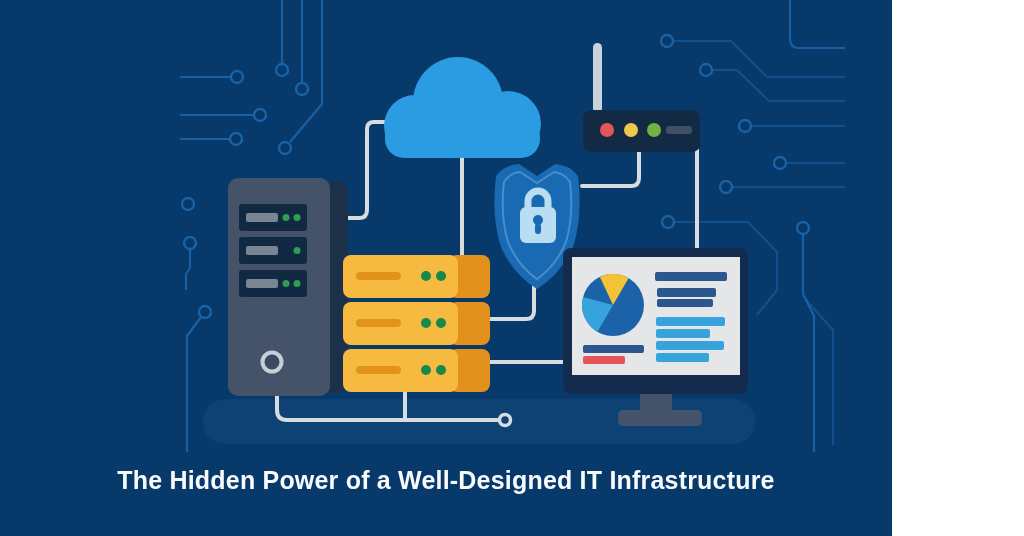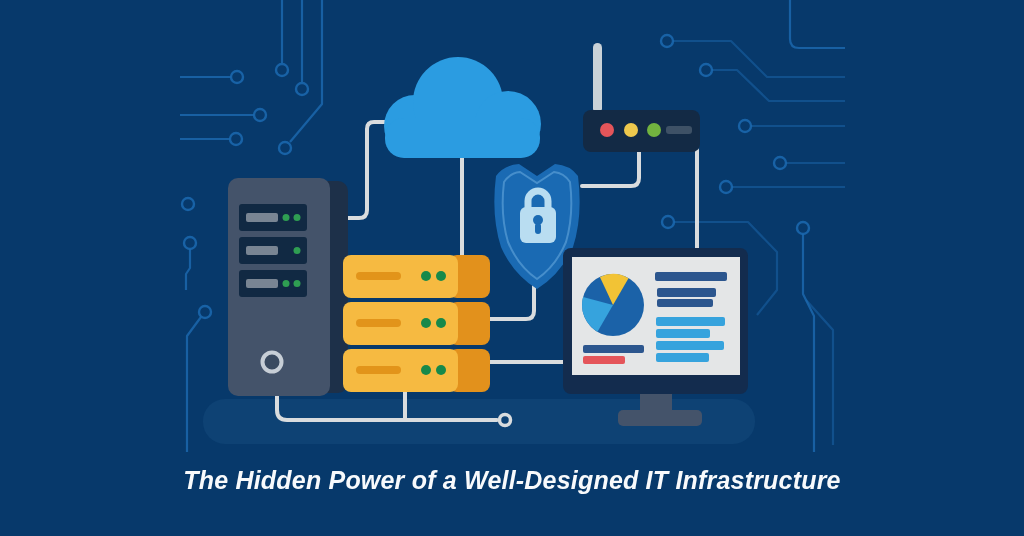--- a/index.html
+++ b/index.html
@@ -1,17 +1,17 @@
 <!DOCTYPE html>
 <html style="--c-bg: #07396b; --c-trace: #1b67ad; --c-cable: #d9dcde; --c-platform: #0e4274; --c-cloud: #2b9ce1; --c-towerBody: #44536a; --c-towerSide: #1d3049; --c-bayFill: #112943; --c-bayStripe: #939ca8; --c-ledGreen: #2f9e52; --c-circleRing: #c7ced6; --c-rackYellow: #f6ba41; --c-rackOrange: #e2911c; --c-rackBar: #e2941a; --c-rackDot: #17894a; --c-routerBody: #132a45; --c-antenna: #c9d2d8; --c-lightRed: #e4555a; --c-lightYellow: #eec84d; --c-lightGreen: #72b33f; --c-routerDash: #3e5166; --c-shield: #1a6ab3; --c-shieldInner: #5da2d8; --c-lock: #b9ddf1; --c-monitorFrame: #132c4e; --c-monitorScreen: #e4e6e7; --c-pieDark: #1b62a8; --c-pieLight: #36a3dd; --c-pieYellow: #f2c335; --c-barDark: #2c568e; --c-barLight: #36a3dd; --c-barRed: #e4555a; --c-text: #f8fafc;"><head>
 <meta charset="utf-8">
 <style>
   html,body{margin:0;padding:0;}
   body{font-family:"Liberation Sans", sans-serif;}
-  #stage{position:relative;width:1024px;height:536px;background:var(--c-bg);overflow:hidden;font-style:italic;}
+  #stage{position:relative;width:892px;height:536px;background:var(--c-bg);overflow:hidden;}
   #art{position:absolute;left:0;top:0;}
   .tr{stroke:var(--c-trace);stroke-width:2.2;fill:none;opacity:.85;stroke-linejoin:round;}
   .trf{stroke:var(--c-trace);stroke-width:2.2;fill:none;opacity:.5;stroke-linejoin:round;}
   .ring{stroke:var(--c-trace);stroke-width:2.4;fill:none;opacity:.9;}
   .cable{stroke:var(--c-cable);stroke-width:4;fill:none;stroke-linecap:round;stroke-linejoin:round;}
   .platform{fill:var(--c-platform);}
   .cloud{fill:var(--c-cloud);}
   .tower-body{fill:var(--c-towerBody);}
   .tower-side{fill:var(--c-towerSide);}
   .bay{fill:var(--c-bayFill);}

